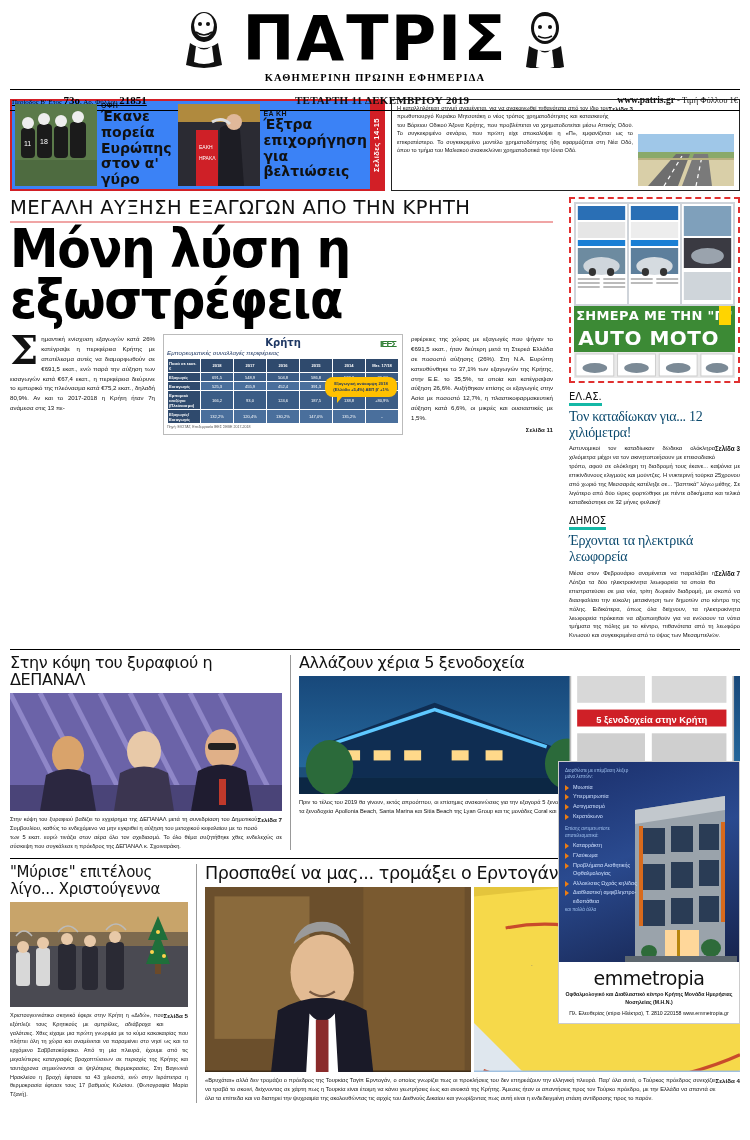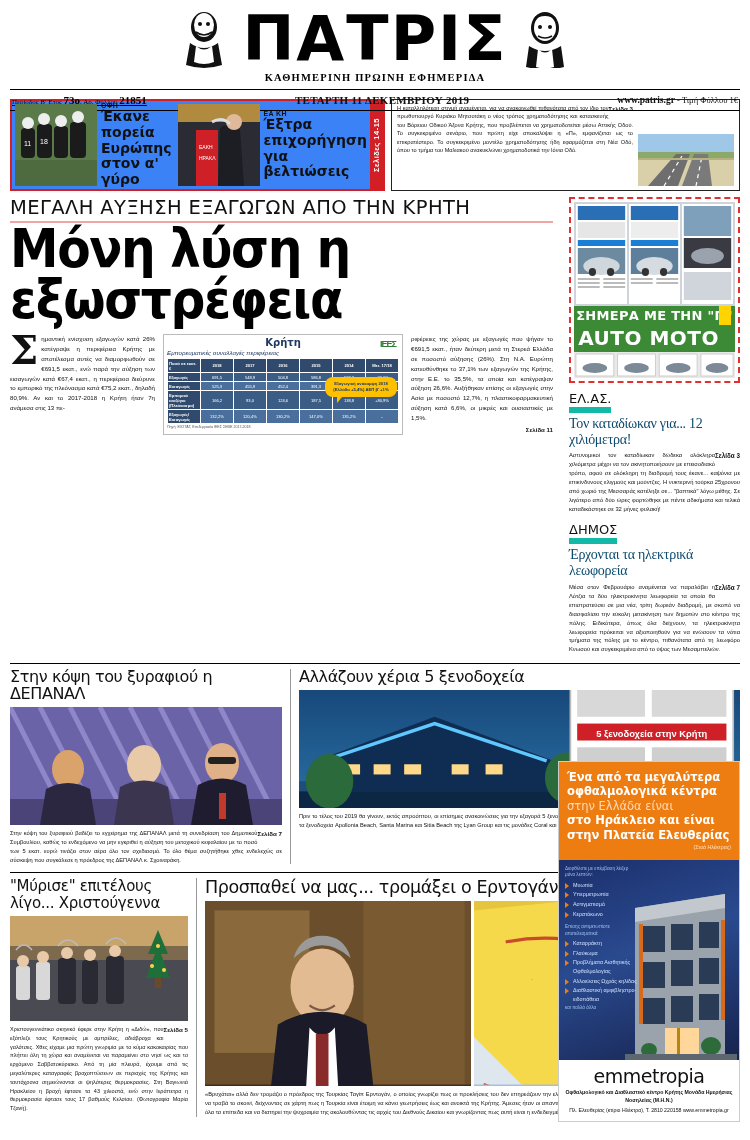--- a/index.html
+++ b/index.html
@@ -68,21 +68,21 @@
 
   
   .automoto{border:2px dashed #e03030;padding:3px;box-sizing:border-box;background:#fff;}
   .am-pages{height:104px;background:#cfd4da;position:relative;overflow:hidden;display:flex;gap:2px;padding:2px;box-sizing:border-box;}
   .am-pg{flex:1;background:#fff;position:relative;overflow:hidden;}
   .am-banner{background:#3c8a35;color:#fff;font-weight:700;font-size:13px;text-align:center;padding:2px 0;letter-spacing:.3px;position:relative;font-family:"DejaVu Sans",sans-serif;}
   .am-banner .ylw{position:absolute;right:4px;top:0;bottom:0;width:12px;background:#ffd400;}
   .am-banner2{background:#3c8a35;color:#fff;font-weight:700;font-size:20px;text-align:right;padding:1px 16px 2px 0;letter-spacing:.5px;font-family:"DejaVu Sans",sans-serif;}
   .am-strip{height:26px;background:#e8e8e8;position:relative;overflow:hidden;display:flex;gap:2px;}
 
-  .rc-kicker{font-size:13px;font-weight:400;border-bottom:6px solid #14b8a6;display:inline-block;padding-bottom:1px;margin:8px 0 3px;font-family:"DejaVu Sans",sans-serif;}
+  .rc-kicker{font-size:10px;font-weight:400;border-bottom:3px solid #14b8a6;display:inline-block;padding-bottom:1px;margin:8px 0 3px;font-family:"DejaVu Sans",sans-serif;}
   .rc-head{font-size:14px;line-height:1.12;font-family:Liberation Serif, serif;color:#0c4a6e;letter-spacing:-.3px;}
   .rc-body{font-size:5.8px;line-height:1.55;text-align:justify;margin-top:4px;}
   .rc-body .pg{font-weight:700;float:right;font-size:6.3px;}
 
   
   .midrow{display:flex;gap:8px;margin-top:9px;border-top:1.5px solid #000;padding-top:5px;}
   .mid{flex:1;position:relative;}
   .mid.sep{border-left:1px solid #999;padding-left:8px;}
   .mid-head{font-size:16px;font-family:"DejaVu Sans",sans-serif;line-height:1.05;letter-spacing:-.4px;color:#111;}
   .mid-photo{height:118px;margin-top:4px;position:relative;overflow:hidden;}
@@ -588,28 +588,20 @@
         </div>
       </div>
       <div class="erdo-body">
         <span class="pg">Σελίδα 4</span>
         <span>«Βρυχάται» αλλά δεν τρομάζει ο πρόεδρος της Τουρκίας Ταγίπ Ερντογάν, ο οποίος γνωρίζει πως οι προκλήσεις του δεν επηρεάζουν την ελληνική πλευρά. Παρ' όλα αυτά, ο Τούρκος πρόεδρος συνεχίζει να τραβά το σκοινί, δείχνοντας σε χάρτη πως η Τουρκία είναι έτοιμη να κάνει γεωτρήσεις έως και ανοικτά της Κρήτης. Άμεσες ήταν οι απαντήσεις προς τον Τούρκο πρόεδρο, με την Ελλάδα να απαντά σε όλα τα επίπεδα και να διατηρεί την ψυχραιμία της ακολουθώντας τις αρχές του Διεθνούς Δικαίου και γνωρίζοντας πως αυτή είναι η ενδεδειγμένη στάση αντίδρασης προς το παρόν.</span>
       </div>
     </div>
   </div>
 
   <div class="eyead" style="position:absolute;right:10px;top:752px;width:180px;">
-    <div class="eye-top">
-      <div class="eye-l1">Ένα από τα μεγαλύτερα</div>
-      <div class="eye-l1">οφθαλμολογικά κέντρα</div>
-      <div class="eye-l2">στην Ελλάδα είναι</div>
-      <div class="eye-l1">στο Ηράκλειο και είναι</div>
-      <div class="eye-l1">στην Πλατεία Ελευθερίας</div>
-      <div class="eye-note">(Στοά Ηλέκτρας)</div>
-    </div>
     <div class="eye-mid">
       <div class="eye-bld">
         <svg width="112" height="182" viewBox="0 0 112 182" preserveAspectRatio="none">
           <rect width="112" height="182" fill="none"></rect>
           <path d="M10 30 L100 16 L100 180 L10 180 Z" fill="#9aa3ab"></path>
           <path d="M10 30 L100 16 L100 30 L10 44 Z" fill="#c2c8cd"></path>
           <g fill="#2a3c55">
             <rect x="18" y="48" width="22" height="26"></rect>
               <rect x="46" y="46" width="22" height="26"></rect>
               <rect x="74" y="44" width="20" height="26"></rect>

